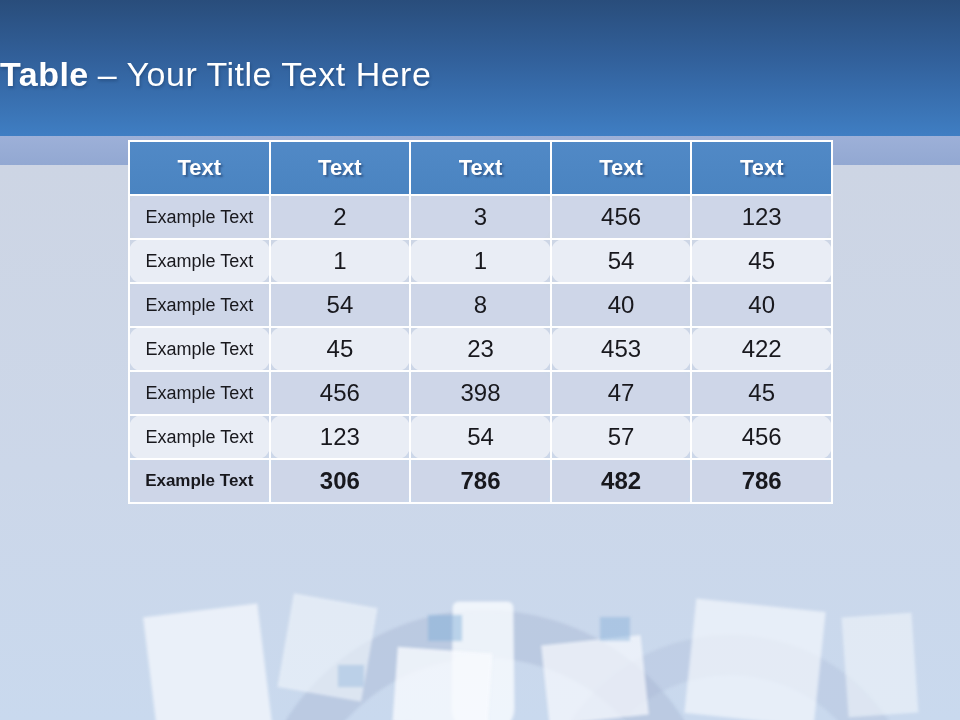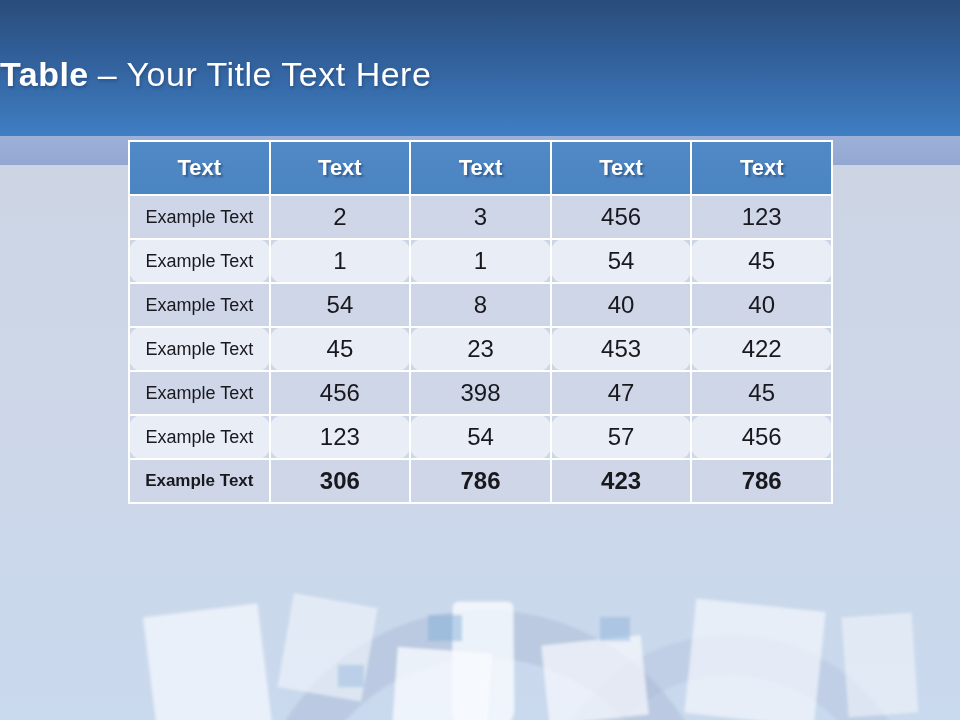--- a/index.html
+++ b/index.html
@@ -199,19 +199,19 @@
         <td class="label-cell">Example Text</td>
         <td>123</td>
         <td>54</td>
         <td>57</td>
         <td>456</td>
       </tr>
       <tr class="row-odd row-bold">
         <td class="label-cell">Example Text</td>
         <td>306</td>
         <td>786</td>
-        <td>423</td>
+        <td>482</td>
         <td>786</td>
       </tr>
     </tbody>
   </table>
 
 </div>
 
 </body></html>

